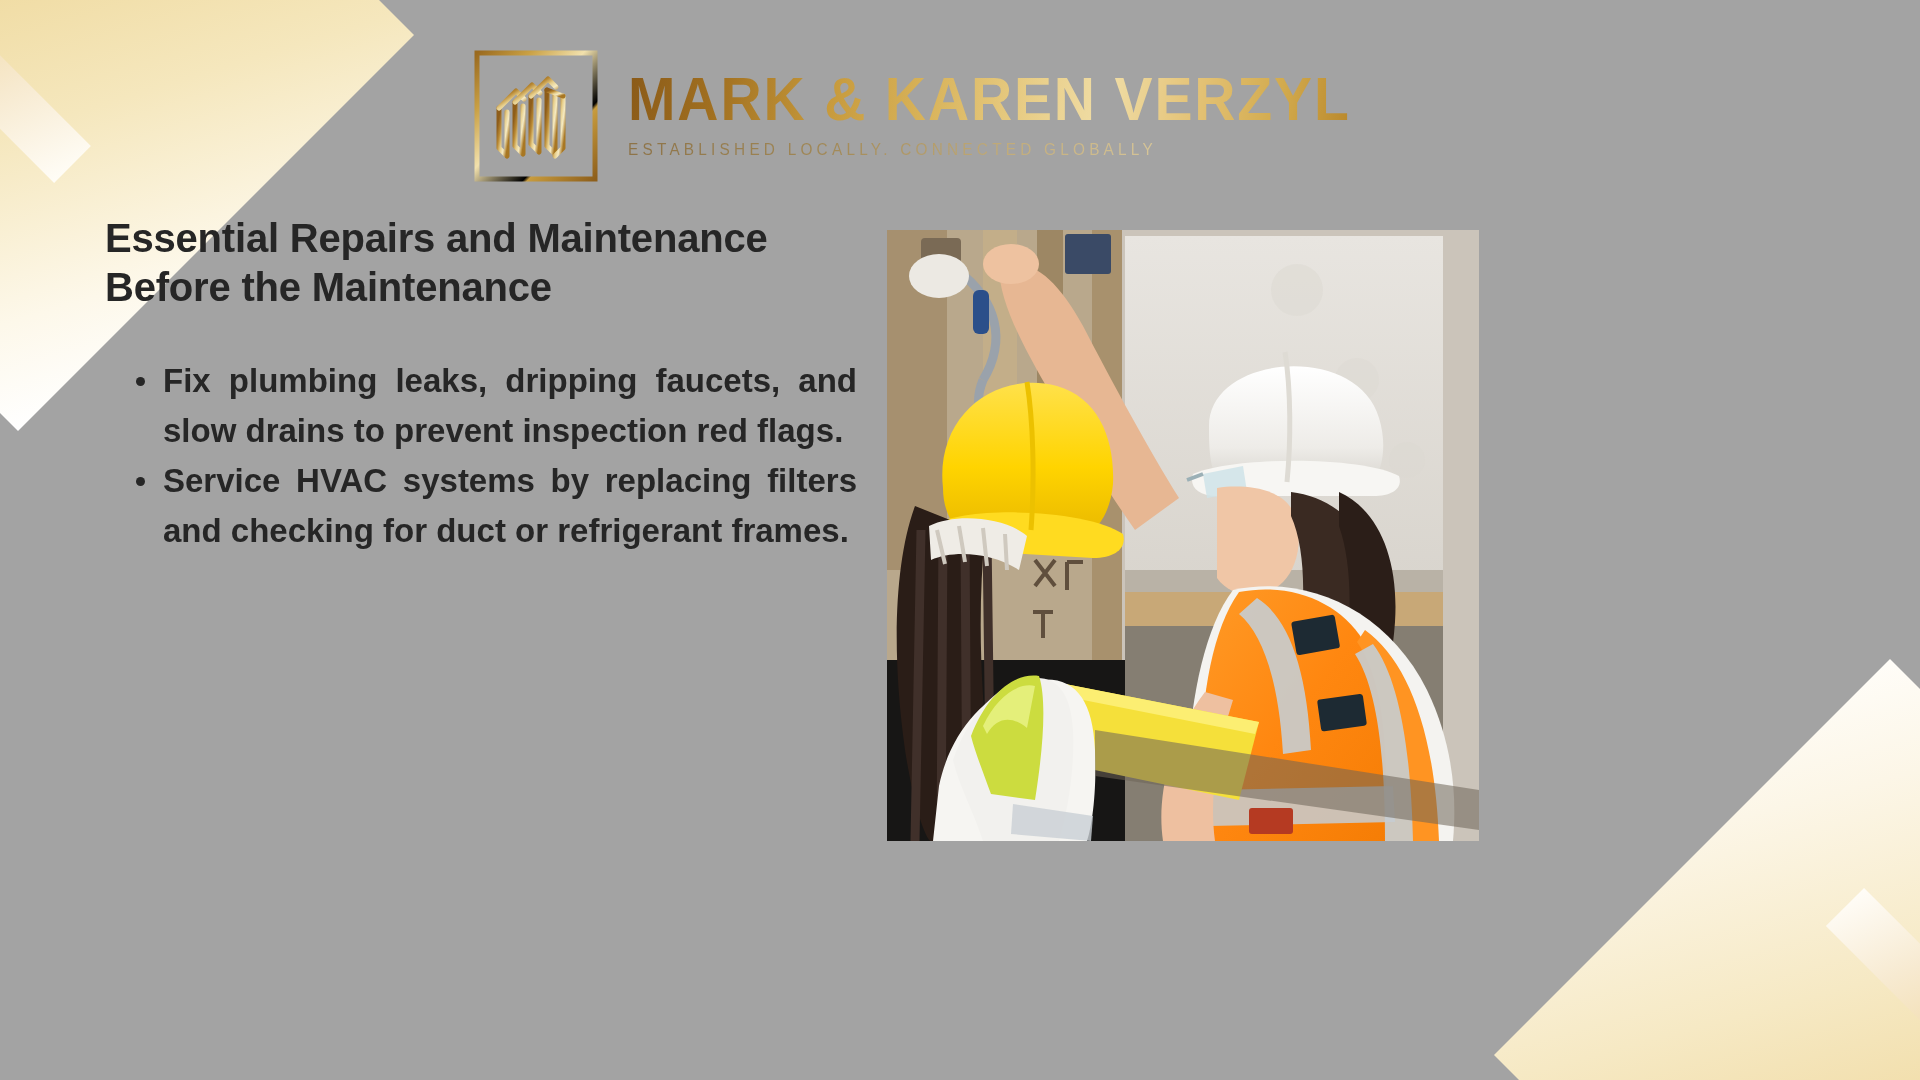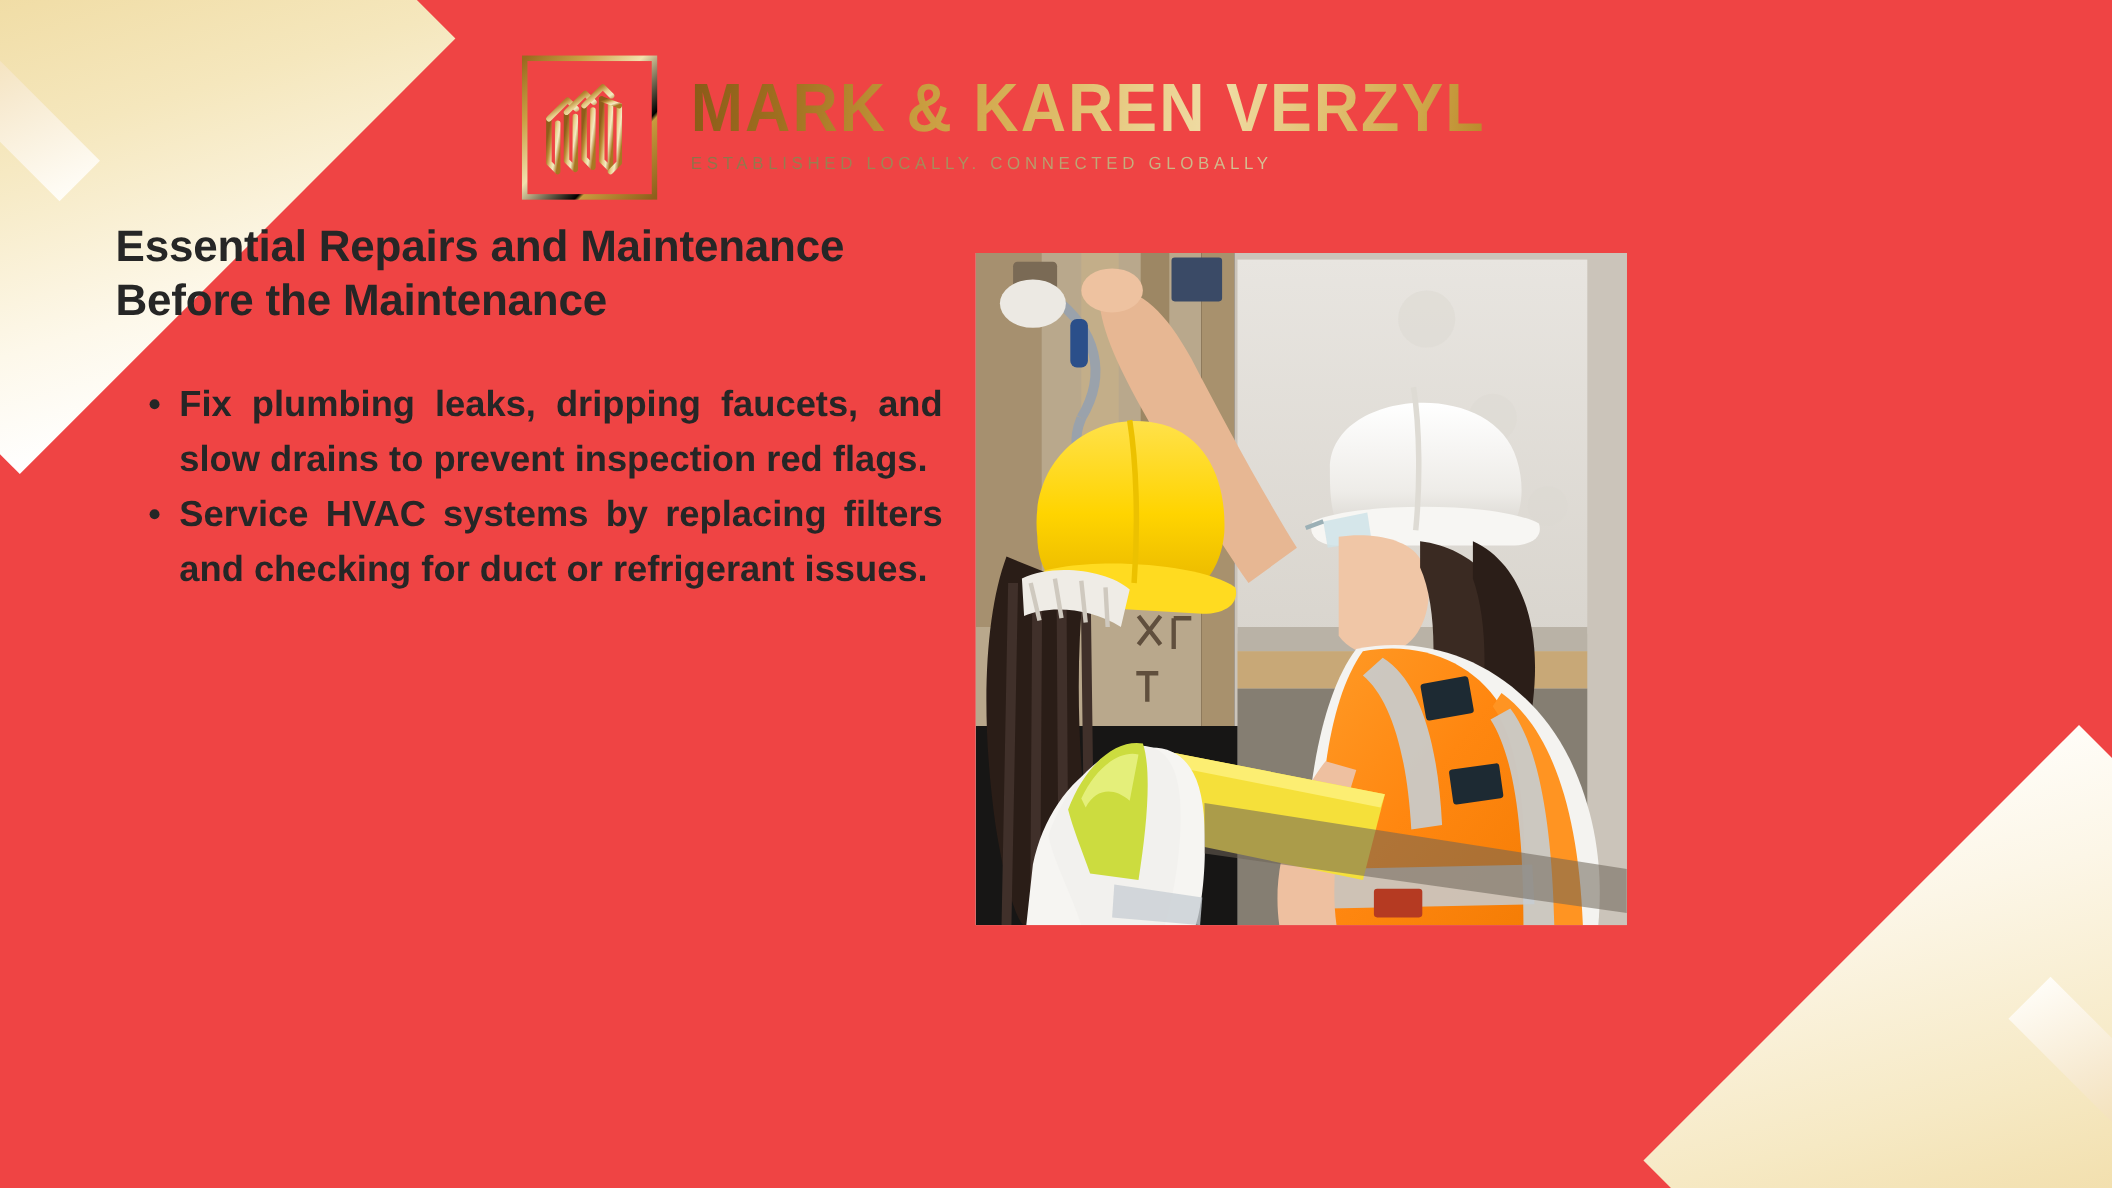--- a/index.html
+++ b/index.html
@@ -11,21 +11,21 @@
     width: 1920px;
     height: 1080px;
     overflow: hidden;
     font-family: "Liberation Sans", sans-serif;
   }
 
   #slide {
     position: relative;
     width: 1920px;
     height: 1080px;
-    background: #ef4444;
+    background: #a3a3a3;
     overflow: hidden;
   }
 
   
   .deco-layer {
     position: absolute;
     inset: 0;
     pointer-events: none;
   }
 
@@ -130,21 +130,21 @@
     color: transparent;
     -webkit-text-fill-color: transparent;
     transform: scaleX(0.96);
     transform-origin: left center;
   }
 
   
   #content-left {
     position: absolute;
     left: 105px;
-    top: 200px;
+    top: 214px;
     width: 752px;
   }
 
   #headline {
     font-family: "Liberation Sans Narrow", "Liberation Sans", sans-serif;
     font-weight: 700;
     font-size: 40px;
     line-height: 1.22;
     letter-spacing: -0.2px;
     color: #262626;
@@ -249,21 +249,21 @@
     <h1 id="headline">
       <span>Essential Repairs and Maintenance</span><br>
       <span>Before the Maintenance</span>
     </h1>
 
     <ul id="bullets">
       <li>
         <span>Fix plumbing leaks, dripping faucets, and slow drains to prevent inspection red flags.</span>
       </li>
       <li>
-        <span>Service HVAC systems by replacing filters and checking for duct or refrigerant issues.</span>
+        <span>Service HVAC systems by replacing filters and checking for duct or refrigerant frames.</span>
       </li>
     </ul>
   </div>
 
   <div id="photo">
     <svg viewBox="0 0 592 611" xmlns="http://www.w3.org/2000/svg" preserveAspectRatio="xMidYMid slice">
       <defs>
         <linearGradient id="wallG" x1="0" y1="0" x2="0" y2="1">
           <stop offset="0%" stop-color="#e8e5e0"></stop>
           <stop offset="100%" stop-color="#d9d5ce"></stop>

